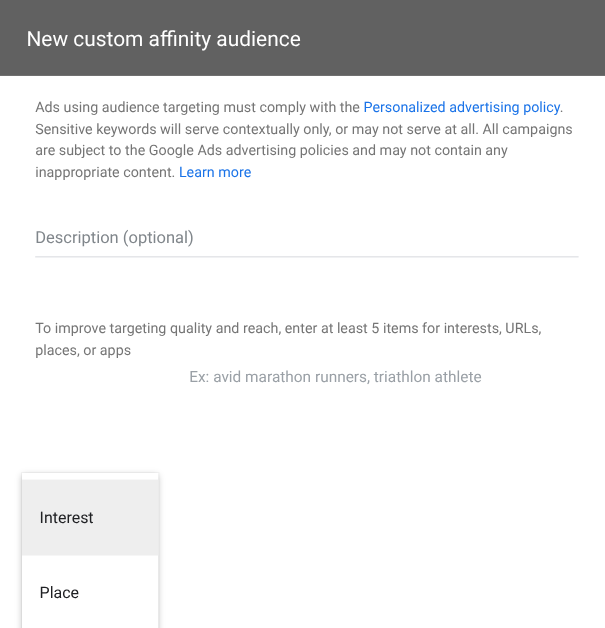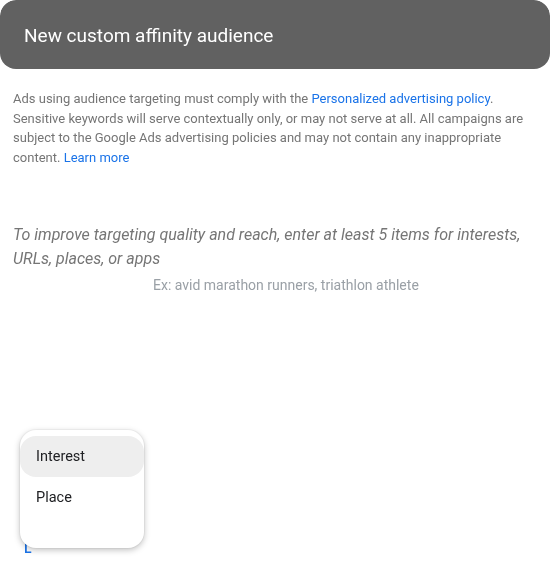--- a/index.html
+++ b/index.html
@@ -1,32 +1,32 @@
 <!DOCTYPE html>
 <html><head>
 <meta charset="utf-8">
 <style>
-  * { box-sizing: border-box; margin: 0; padding: 0; border-radius: 16px; }
+  * { box-sizing: border-box; margin: 0; padding: 0; }
   body {
     font-family: Roboto, Arial, sans-serif;
     width: 550px;
     height: 571px;
     background: #fff;
     overflow: hidden;
     position: relative;
   }
   .header {
     background: #616161;
     color: #fff;
     padding: 24px 24px 22px 24px;
     font-size: 19px;
     font-weight: 400;
   }
   .content {
-    padding: 20px 24px 0 13px;
+    padding: 20px 24px 0 32px;
   }
   .disclaimer {
     color: #757575;
     font-size: 13px;
     line-height: 1.5;
   }
   .disclaimer a {
     color: #1a73e8;
     text-decoration: none;
   }
@@ -53,25 +53,24 @@
   .section-title {
     font-size: 15.5px;
     color: #202124;
     font-weight: 400;
     line-height: 1.4;
   }
   .section-title .dotted {
     border-bottom: 1px dashed #9aa0a6;
   }
   .section-sub {
-    font-size: 16px;
+    font-size: 13px;
     color: #757575;
     margin-top: 6px;
     line-height: 1.5;
-    font-style: italic;
   }
   .items-input-row {
     display: flex;
     align-items: center;
   }
   .items-input {
     flex: 1;
     border: none;
     font-size: 14px;
     font-family: inherit;
@@ -87,21 +86,21 @@
     position: absolute;
     left: 20px;
     top: 430px;
     width: 124px;
     background: #fff;
     box-shadow: 0 2px 6px rgba(0,0,0,0.25), 0 0 0 1px rgba(0,0,0,0.03);
     padding: 6px 0;
     z-index: 10;
   }
   .dropdown-item {
-    padding: 12px 16px;
+    padding: 26px 16px;
     font-size: 14.5px;
     color: #202124;
     cursor: pointer;
   }
   .dropdown-item.selected {
     background: #eeeeee;
   }
   .hidden-cancel {
     position: absolute;
     left: 24px;
@@ -120,20 +119,23 @@
   <span>New custom affinity audience</span>
 </div>
 
 <div class="content">
 
   <div class="disclaimer">
     <span>Ads using audience targeting must comply with the </span><a href="#">Personalized advertising policy</a><span>. Sensitive keywords will serve contextually only, or may not serve at all. All campaigns are subject to the Google Ads advertising policies and may not contain any inappropriate content. </span><a href="#">Learn more</a>
   </div>
 
 
+  <div class="field">
+    <input type="text" placeholder="Description (optional)" style="">
+  </div>
 
   <div class="section">
     <div class="section-sub">To improve targeting quality and reach, enter at least 5 items for interests, URLs, places, or apps</div>
 
     <div class="items-input-row">
       <input class="items-input" type="text" placeholder="Ex: avid marathon runners, triathlon athlete" style="">
     </div>
   </div>
 
 </div>

